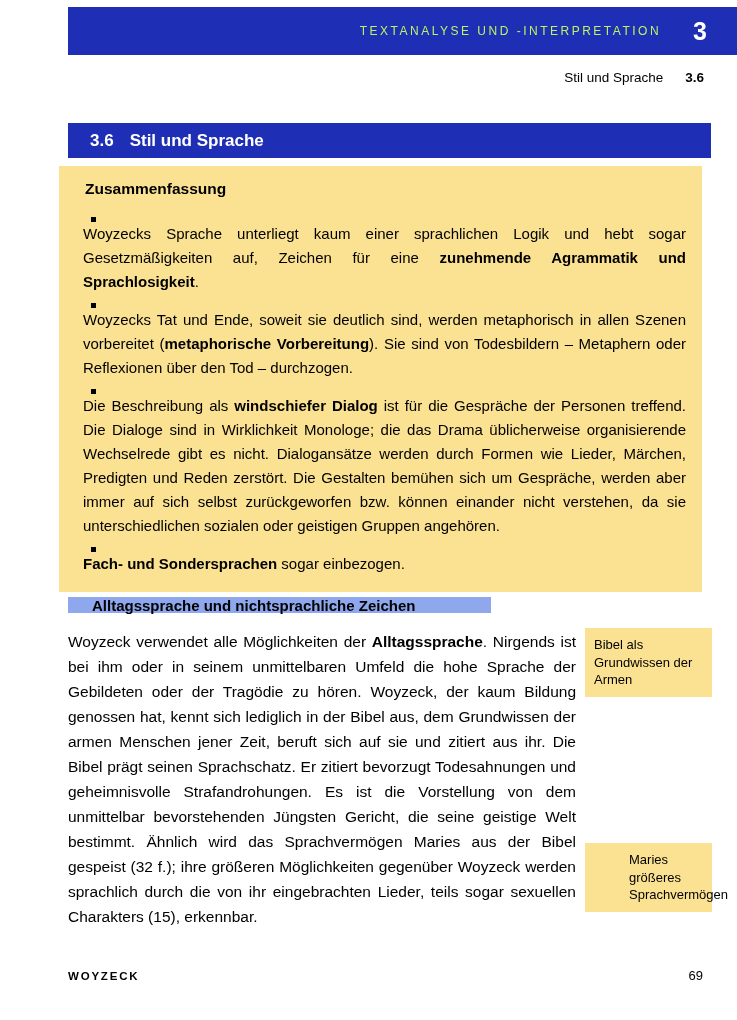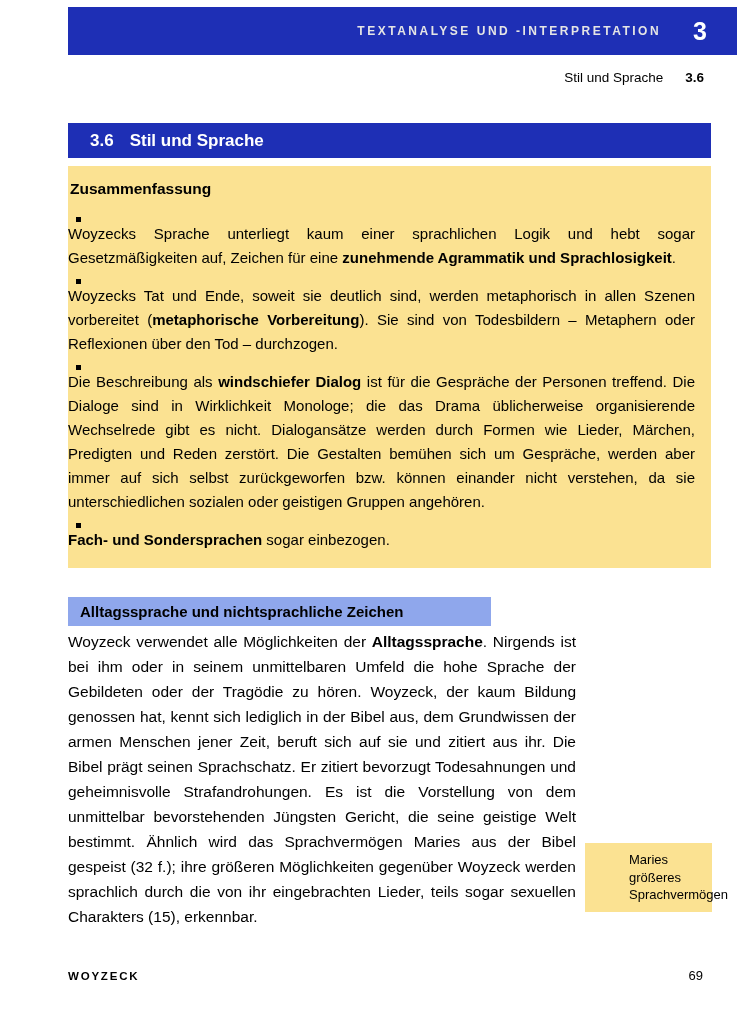--- a/index.html
+++ b/index.html
@@ -23,21 +23,21 @@
 
   
   .top-bar {
     position: absolute;
     left: 68px; top: 7px; right: 0; height: 48px;
     background: var(--blue);
     display: flex; align-items: center; justify-content: flex-end;
     gap: 32px; padding-right: 30px;
   }
   .chapter-title {
-    color: #e5e5e5; font-size: 12px; font-weight: 700; letter-spacing: 2.5px;
+    color: #bef264; font-size: 12px; font-weight: 400; letter-spacing: 2.5px;
     white-space: nowrap;
   }
   .chapter-number { color: #fff; font-size: 25px; font-weight: 700; }
 
   
   .running-head {
     position: absolute; top: 70px; right: 33px;
     display: flex; gap: 22px; align-items: baseline;
   }
   .rh-label { font-size: 13.5px; font-weight: 400; }
@@ -46,40 +46,40 @@
   
   .section-bar {
     position: absolute; left: 68px; top: 123px; width: 643px; height: 35px;
     background: var(--blue); color: #fff;
     display: flex; align-items: center; gap: 16px;
     padding-left: 22px; font-size: 17px; font-weight: 700;
   }
 
   
   .summary-box {
-    position: absolute; left: 68px; top: 166px; width: 643px; min-height: 399px;
+    position: absolute; left: 59px; top: 166px; width: 643px; min-height: 399px;
     background: var(--yellow);
-    padding: 14px 16px 16px 0;
+    padding: 14px 16px 16px 24px;
   }
   .summary-heading { font-size: 15.5px; font-weight: 700; margin: 0 0 10px 2px; }
   .bullet-row { display: flex; flex-direction: column; }
   .bullet-sq {
     flex: 0 0 auto; width: 5px; height: 5px; background: #000;
     margin: 9px 13px 0 8px;
   }
   .bullet-text {
     flex: 1; font-size: 15px; line-height: 24px;
     text-align: justify; hyphens: auto; -webkit-hyphens: auto;
   }
 
   
   .subheading {
-    position: absolute; left: 68px; top: 597px; width: 423px; height: 29px;
+    position: absolute; left: 68px; top: 597px; width: 423px; height: 16px;
     background: var(--hl);
-    display: flex; align-items: center; padding-left: 12px;
+    display: flex; padding-left: 24px;
   }
   .subheading span { font-size: 15px; font-weight: 700; white-space: nowrap; }
 
   
   .body-text {
     position: absolute; left: 68px; top: 629px; width: 508px;
     font-size: 15.5px; line-height: 25px;
     text-align: justify; hyphens: auto; -webkit-hyphens: auto;
   }
   .b { font-weight: 700; }
@@ -145,20 +145,23 @@
       <p class="bullet-text"><span class="b">Fach- und Sondersprachen</span><span> sogar einbezogen.</span></p>
     </div>
   </section>
 
   <div class="subheading">
     <span>Alltagssprache und nichtsprachliche Zeichen</span>
   </div>
 
   <p class="body-text"><span>Woyzeck verwendet alle Möglichkeiten der </span><span class="b">Alltagssprache</span><span>. Nirgends ist bei ihm oder in seinem unmittelbaren Umfeld die hohe Sprache der Gebildeten oder der Tragödie zu hören. Woyzeck, der kaum Bildung genossen hat, kennt sich lediglich in der Bibel aus, dem Grundwissen der armen Menschen jener Zeit, beruft sich auf sie und zitiert aus ihr. Die Bibel prägt seinen Sprachschatz. Er zitiert bevorzugt Todesahnungen und geheimnisvolle Strafandrohungen. Es ist die Vorstellung von dem unmittelbar bevorstehenden Jüngsten Gericht, die seine geistige Welt bestimmt. Ähnlich wird das Sprachvermögen Maries aus der Bibel gespeist (32 f.); ihre größeren Möglichkeiten gegenüber Woyzeck werden sprachlich durch die von ihr eingebrachten Lieder, teils sogar sexuellen Charakters (15), erkennbar.</span></p>
 
+  <aside class="margin-note note-1">
+    <span>Bibel als Grundwissen der Armen</span>
+  </aside>
 
   <aside class="margin-note note-2">
     <span>Maries größeres Sprachvermögen</span>
   </aside>
 
   <footer class="footer">
     <span class="book-title">WOYZECK</span>
     <span class="page-number">69</span>
   </footer>
 

